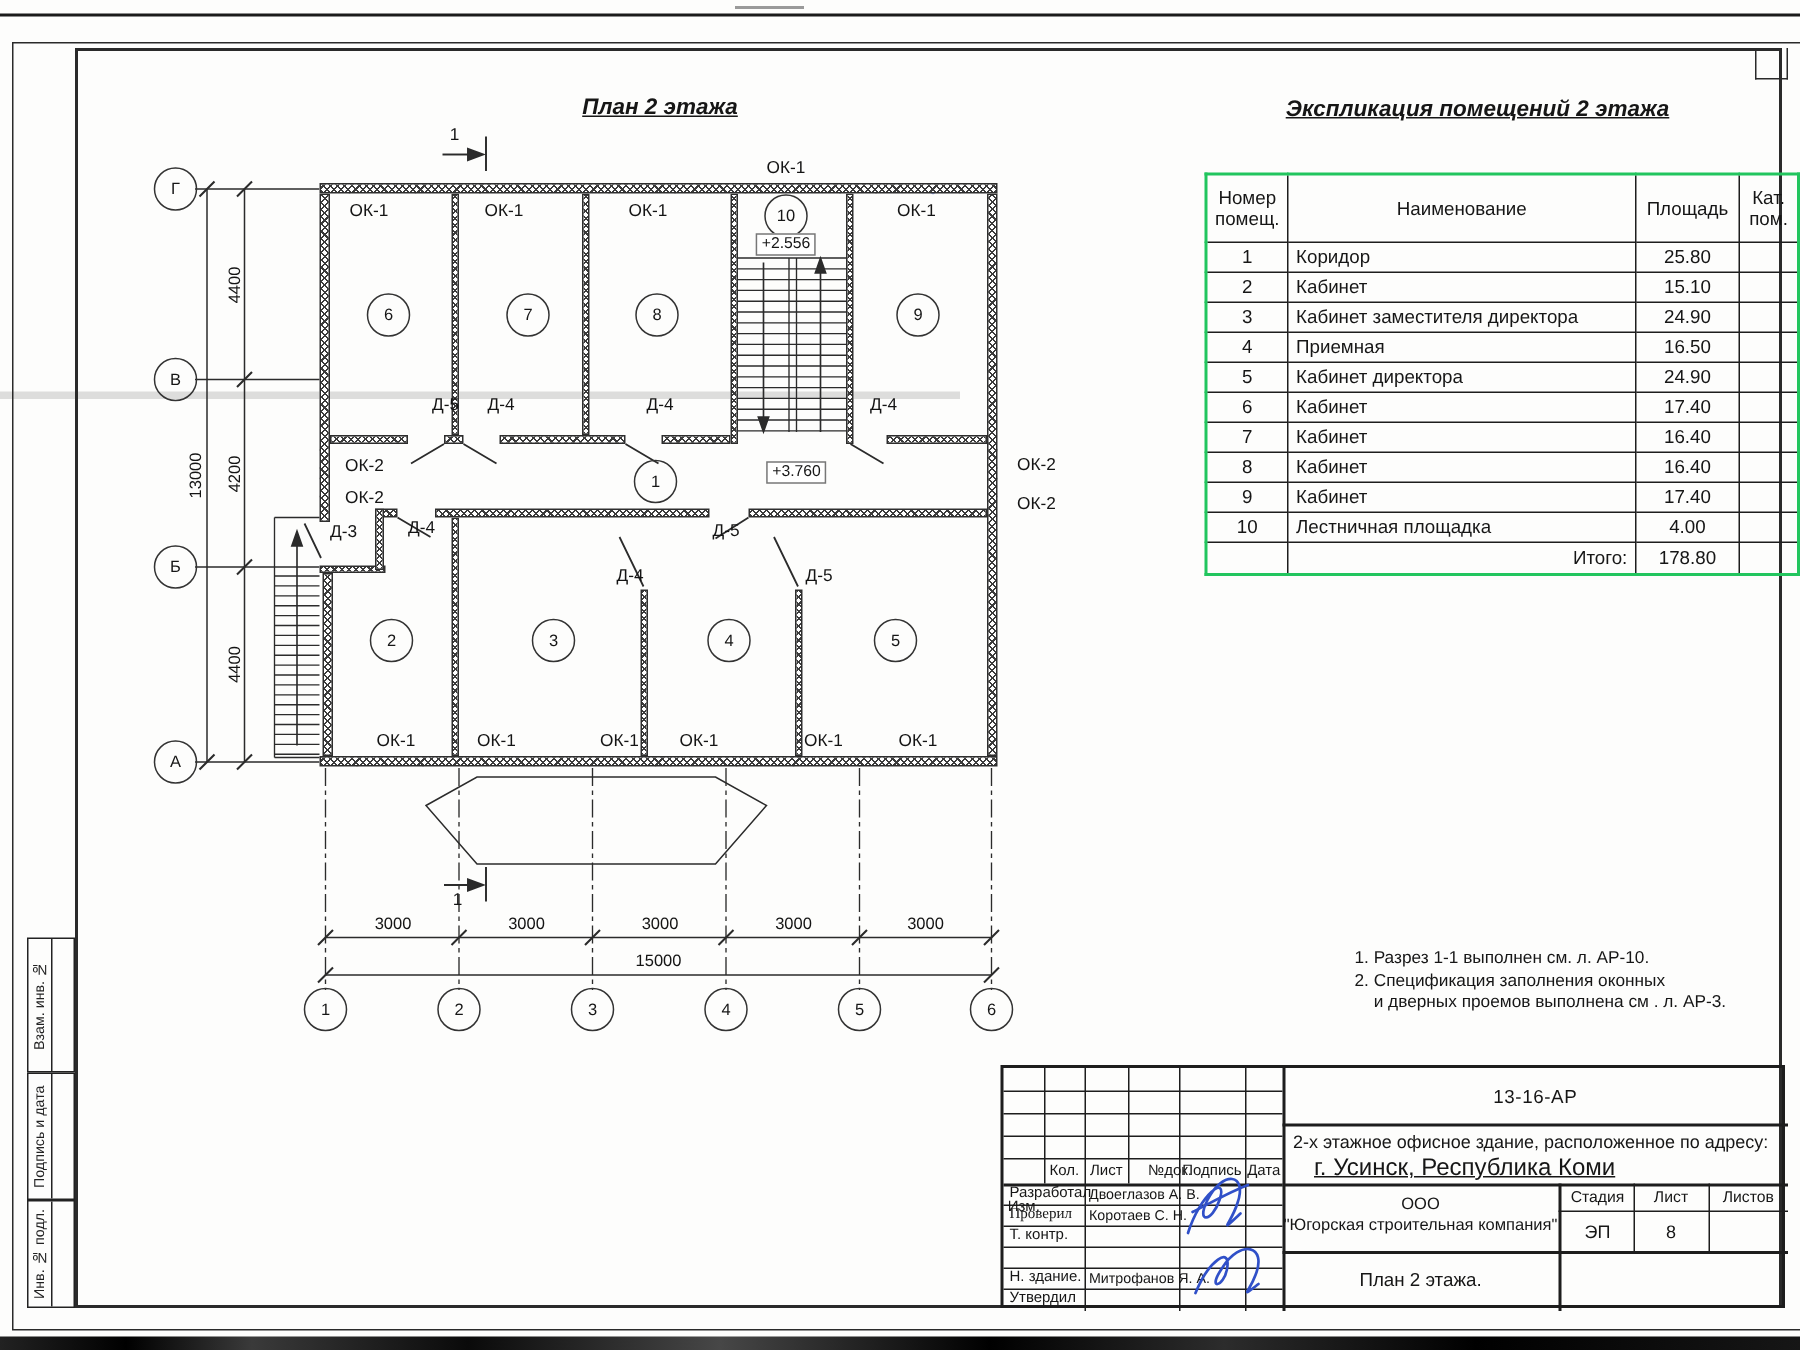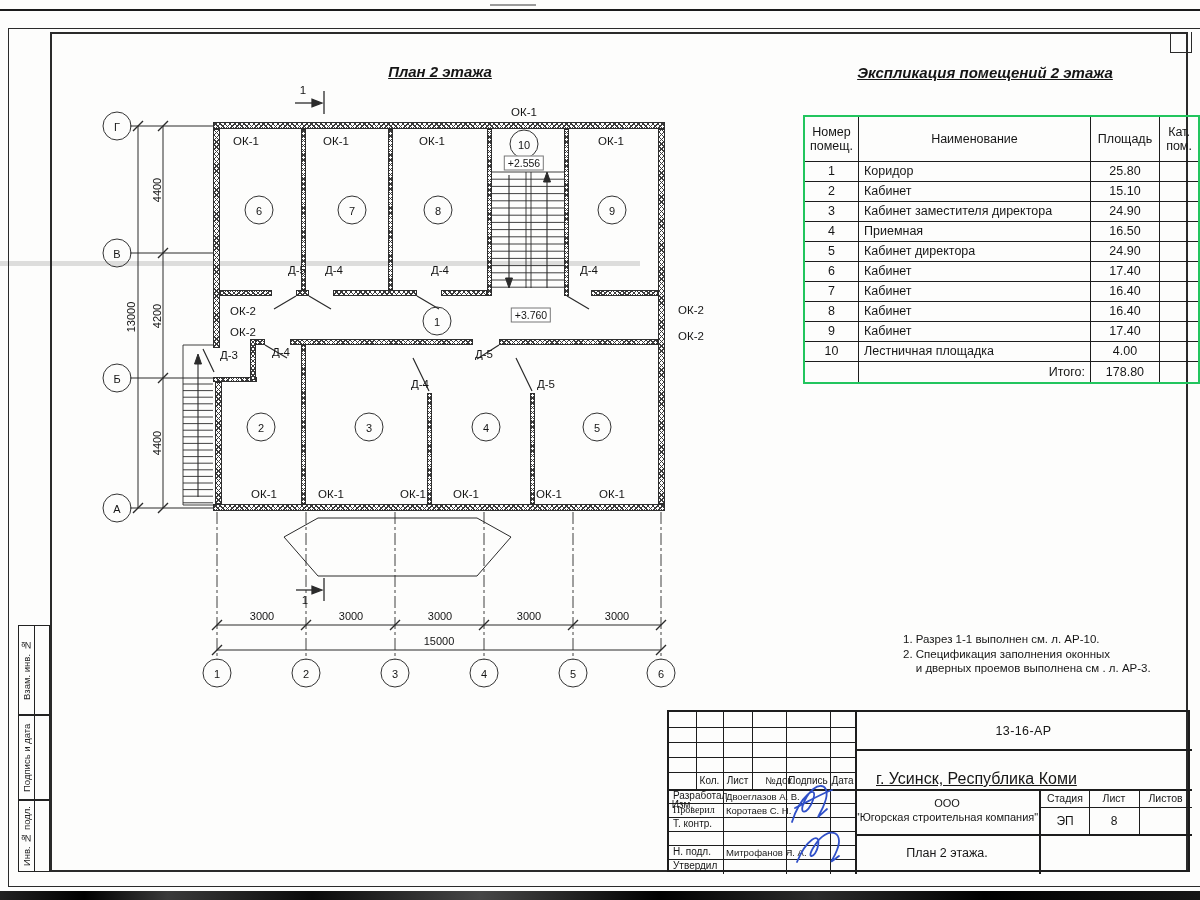--- a/index.html
+++ b/index.html
@@ -351,27 +351,28 @@
       </div>
     <div id="roles">
         <div class="tb-txt" style="left: 4px; top: 78px; font-size: 10px;">Разработал</div>
         <div class="tb-txt" style="left: 57px; top: 79px; font-size: 9.5px;">Двоеглазов А. В.</div>
         <div class="tb-txt" style="left: 4px; top: 92px; font-size: 10px; font-family: Liberation Serif, serif;">Проверил</div>
         <div class="tb-txt" style="left: 57px; top: 93px; font-size: 9.5px;">Коротаев С. Н.</div>
         <div class="tb-txt" style="left: 4px; top: 106px; font-size: 10px;">Т. контр.</div>
         <div class="tb-txt" style="left: 57px; top: 107px; font-size: 9.5px;"></div>
         <div class="tb-txt" style="left: 4px; top: 120px; font-size: 10px;"></div>
         <div class="tb-txt" style="left: 57px; top: 121px; font-size: 9.5px;"></div>
-        <div class="tb-txt" style="left: 4px; top: 134px; font-size: 10px;">Н. подл.</div>
+        <div class="tb-txt" style="left: 4px; top: 134px; font-size: 10px;">Н. здание.</div>
         <div class="tb-txt" style="left: 57px; top: 135px; font-size: 9.5px;">Митрофанов Я. А.</div>
         <div class="tb-txt" style="left: 4px; top: 148px; font-size: 10px;">Утвердил</div>
         <div class="tb-txt" style="left: 57px; top: 149px; font-size: 9.5px;"></div>
       </div>
 
     <div class="tb-txt tb-c" style="left:186px;top:0;width:337px;height:37px;font-size:12.5px;letter-spacing:.4px;">13-16-АР</div>
+    <div class="tb-txt" style="left:193px;top:42px;font-size:12px;">2-х этажное офисное здание, расположенное по адресу:</div>
     <div class="tb-txt" style="left:207px;top:58px;font-size:16px;text-decoration:underline;">г. Усинск, Республика Коми</div>
     <div class="tb-txt" style="left:186px;top:85px;width:184px;text-align:center;font-size:11px;">ООО</div>
     <div class="tb-txt" style="left:186px;top:99px;width:184px;text-align:center;font-size:11px;">"Югорская строительная компания"</div>
     <div class="tb-txt tb-c" style="left:372px;top:77px;width:48px;height:18px;font-size:10.5px;">Стадия</div>
     <div class="tb-txt tb-c" style="left:420px;top:77px;width:50px;height:18px;font-size:10.5px;">Лист</div>
     <div class="tb-txt tb-c" style="left:470px;top:77px;width:53px;height:18px;font-size:10.5px;">Листов</div>
     <div class="tb-txt tb-c" style="left:372px;top:95px;width:48px;height:27px;font-size:12px;">ЭП</div>
     <div class="tb-txt tb-c" style="left:420px;top:95px;width:50px;height:27px;font-size:12px;">8</div>
     <div class="tb-txt tb-c" style="left:186px;top:122px;width:184px;height:38px;font-size:12.5px;">План 2 этажа.</div>
 

